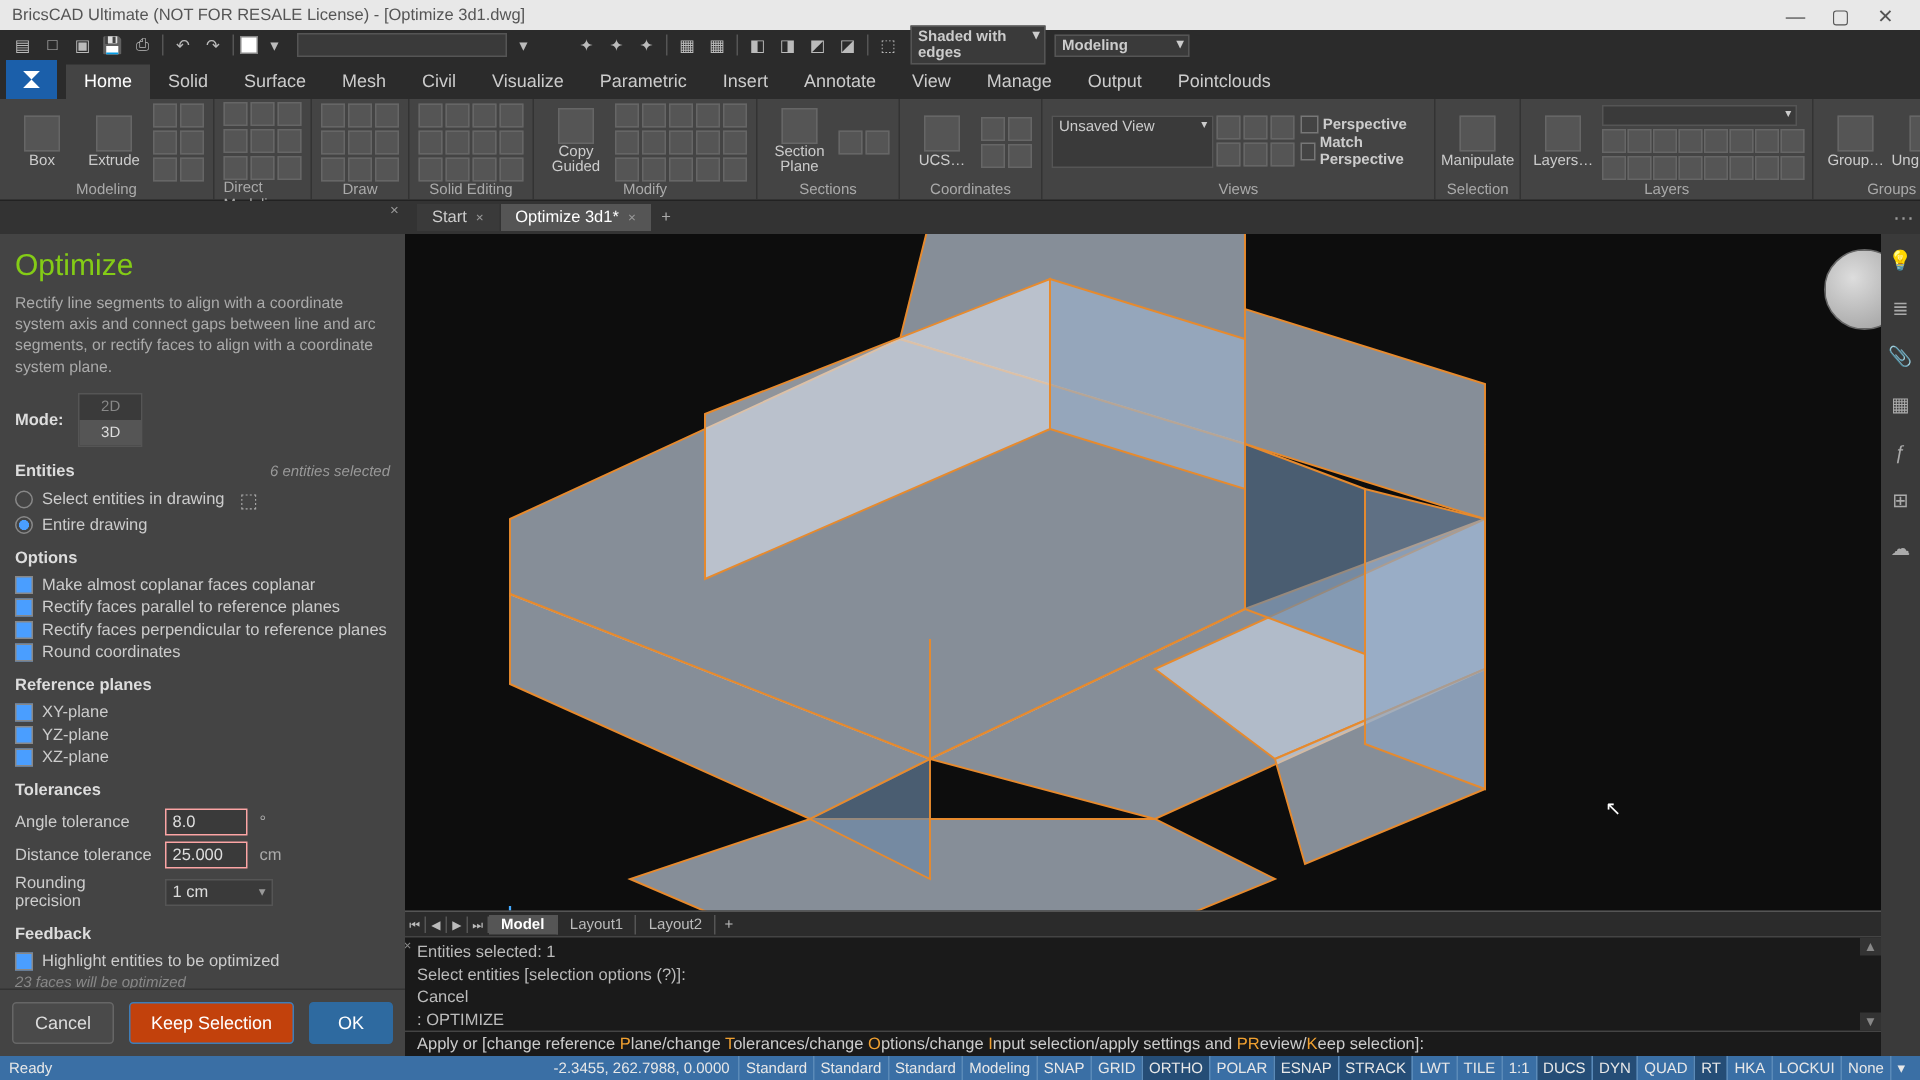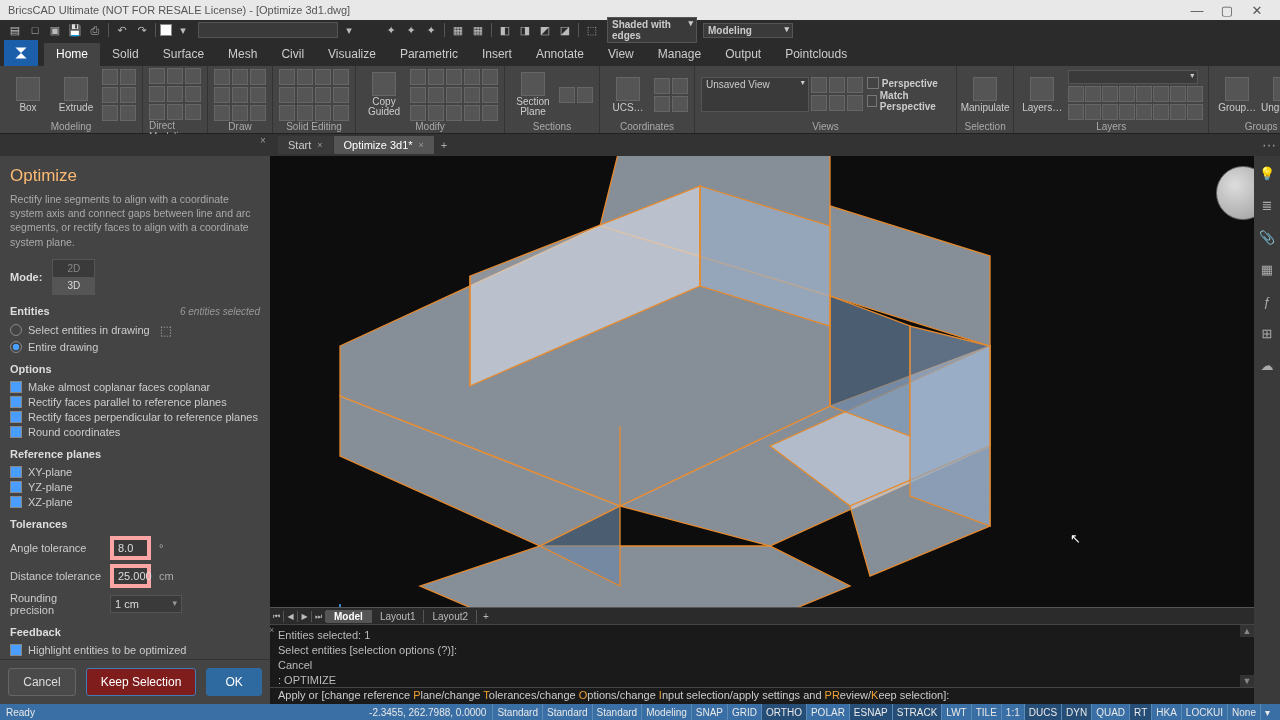--- a/index.html
+++ b/index.html
@@ -49,44 +49,44 @@
 .doc-tab .x { font-size: 9px; color: #999; }
 .doc-tabs .plus { color: #aaa; padding: 0 6px; }
 .doc-tabs .more { position: absolute; right: 4px; color: #999; font-size: 14px; }
 
 
 .main { position: absolute; top: 156px; bottom: 16px; left: 0; right: 0; display: flex; }
 
 
 .panel { width: 270px; background: #444; color: #ccc; display: flex; flex-direction: column; font-size: 11px; position: relative; }
 .panel-scroll { flex: 1; overflow: hidden; padding: 6px 10px 0 10px; }
-.panel-title { font-size: 17px; color: #fdba74; padding: 4px 0 6px; }
+.panel-title { font-size: 20px; color: #84cc16; padding: 4px 0 6px; }
 .panel-desc { font-size: 10.5px; color: #aaa; line-height: 1.35; margin-bottom: 10px; }
 .mode-row { display: flex; align-items: center; gap: 10px; margin-bottom: 10px; }
 .mode-label { font-weight: bold; color: #ddd; }
 .mode-opts { display: flex; background: #3a3a3a; border: 1px solid #555; flex-direction: column; }
 .mode-opt { padding: 3px 14px; color: #888; font-size: 10px; }
 .mode-opt.sel { background: #555; color: #ddd; }
 .sec-head { font-weight: bold; color: #ddd; margin: 6px 0 6px; display: flex; justify-content: space-between; align-items: baseline; }
 .sec-head .hint { font-weight: normal; font-style: italic; color: #999; font-size: 10px; }
 .radio, .check { display: flex; align-items: center; gap: 6px; margin: 3px 0; color: #ccc; }
 .radio::before { content: ""; width: 10px; height: 10px; border: 1px solid #888; border-radius: 50%; }
 .radio.sel::before { background: radial-gradient(circle, #4a9eff 45%, transparent 50%); }
 .check::before { content: ""; width: 10px; height: 10px; border: 1px solid #888; background: #4a9eff; }
 .radio .pick { margin-left: 4px; font-size: 13px; color: #aaa; }
 .tol-row { display: flex; align-items: center; margin: 4px 0; gap: 8px; }
 .tol-row .lbl { width: 92px; }
-.tol-row .val { width: 41px; background: #3a3a3a; border: 4px solid #fca5a5; padding: 2px 4px; color: #ddd; font-size: 11px; }
+.tol-row .val { width: 55px; background: #3a3a3a; border: 1px solid #fca5a5; padding: 2px 4px; color: #ddd; font-size: 11px; }
 .tol-row .unit { color: #aaa; width: 26px; }
 .tol-row .dd2 { width: 72px; background: #3a3a3a; border: 1px solid #555; padding: 2px 4px; color: #ddd; position: relative; }
 .tol-row .dd2::after { content: "▾"; position: absolute; right: 4px; top: 2px; font-size: 9px; color: #999; }
 .fb-note { font-style: italic; color: #888; font-size: 10px; margin-top: 2px; }
 .panel-btns { display: flex; gap: 10px; justify-content: center; padding: 8px; border-top: 1px solid #333; }
 .pbtn { padding: 6px 14px; border-radius: 3px; font-size: 12px; border: 1px solid #666; background: #4a4a4a; color: #ddd; cursor: pointer; }
-.pbtn.primary { background: #7f1d1d; border-color: #3d7db8; color: #fff; }
+.pbtn.primary { background: #c2410c; border-color: #3d7db8; color: #fff; }
 .pbtn.ok { background: #2e6aa0; border-color: #2e6aa0; color: #fff; padding: 6px 18px; }
 
 
 .viewport { flex: 1; background: #0d0d0d; position: relative; overflow: hidden; }
 .viewport .cursor { position: absolute; left: 800px; top: 375px; font-size: 13px; color: #fff; }
 .navball { position: absolute; top: 10px; right: 10px; width: 54px; height: 54px; border-radius: 50%; background: radial-gradient(circle at 35% 35%, #ddd, #999); border: 1px solid #666; }
 .axis { position: absolute; left: 60px; bottom: 55px; }
 
 
 .rail { position: absolute; right: 0; top: 156px; bottom: 16px; width: 26px; background: #3a3a3a; display: flex; flex-direction: column; align-items: center; gap: 16px; padding-top: 10px; }

